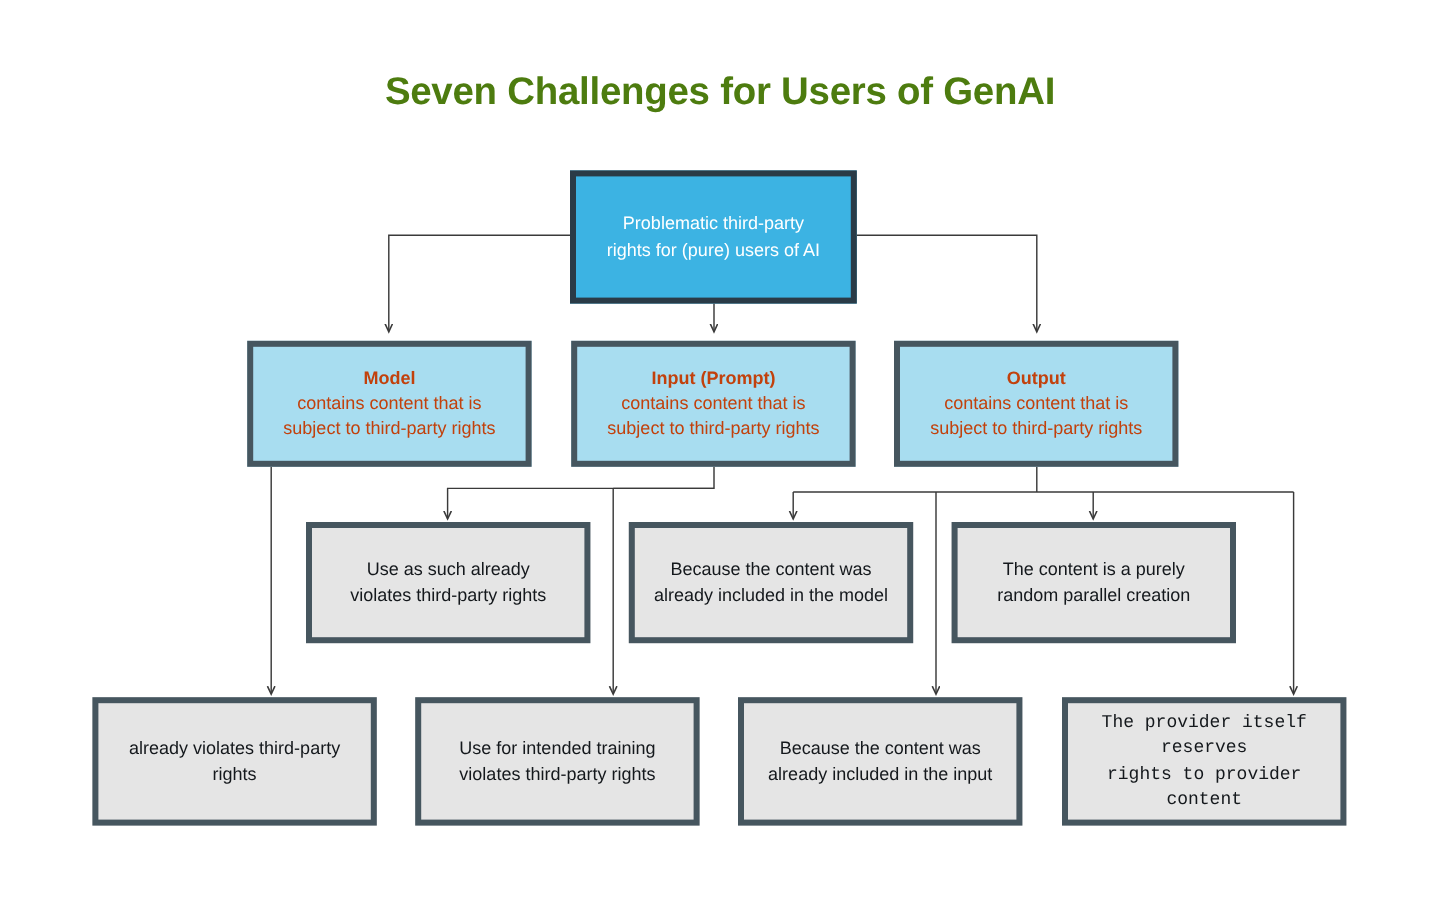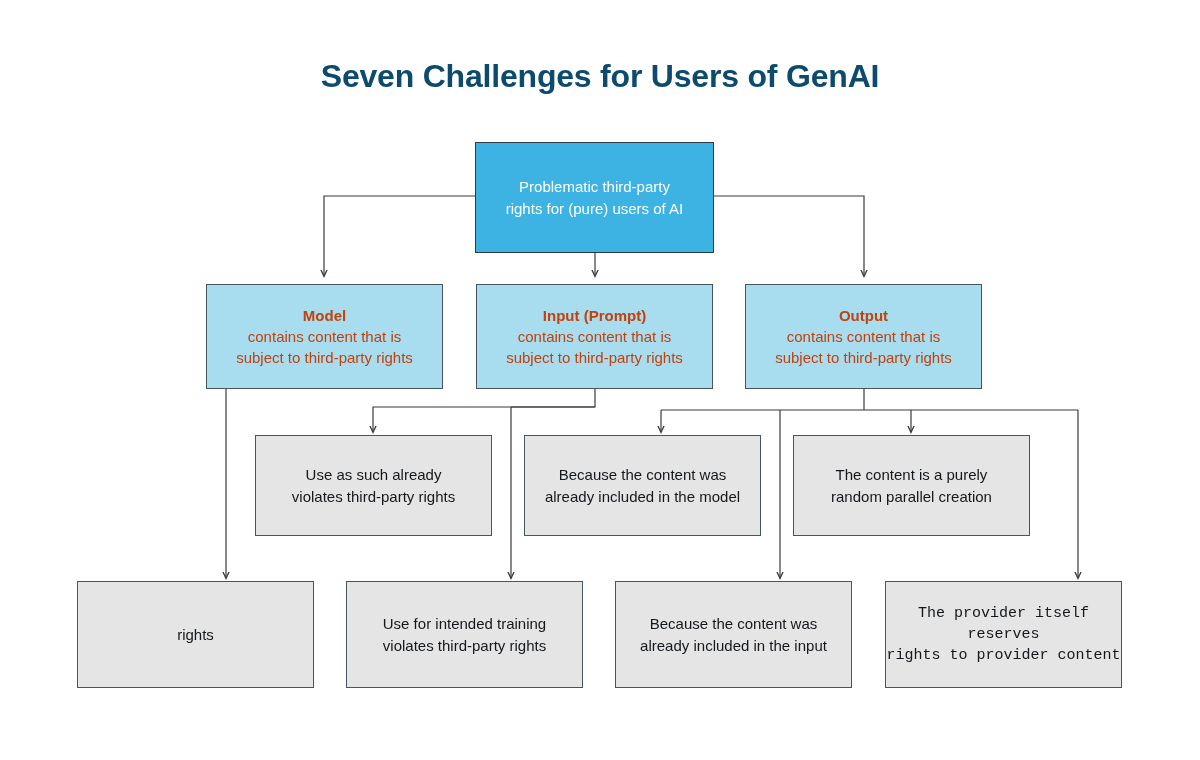--- a/index.html
+++ b/index.html
@@ -20,40 +20,40 @@
     overflow: hidden;
   }
   #title {
     position: absolute;
     left: 0;
     top: 58px;
     width: 1200px;
     text-align: center;
     font-size: 32px;
     font-weight: bold;
-    color: #0c4a6e;
+    color: #4d7c0f;
     letter-spacing: -0.2px;
   }
   #edges {
     position: absolute;
     left: 0;
     top: 0;
     width: 1200px;
     height: 760px;
     pointer-events: none;
   }
   .node {
     position: absolute;
     box-sizing: border-box;
     display: flex;
     flex-direction: column;
     align-items: center;
     justify-content: center;
     text-align: center;
-    border: 1px solid #4c1d95;
+    border: 5px solid #4c1d95;
     line-height: 1.42;
   }
   .node .ln {
     display: block;
     width: 100%;
   }
   .node-root {
     background: #3cb3e3;
     border-color: #2a3b47;
     color: #ffffff;
@@ -143,20 +143,21 @@
     <span class="ln">Because the content was</span>
     <span class="ln">already included in the model</span>
   </div>
 
   <div class="node node-leaf" style="left:793px; top:435px; width:237px; height:101px;">
     <span class="ln">The content is a purely</span>
     <span class="ln">random parallel creation</span>
   </div>
 
   <div class="node node-leaf" style="left:77px; top:581px; width:237px; height:107px;">
+    <span class="ln">already violates third-party</span>
     <span class="ln">rights</span>
   </div>
 
   <div class="node node-leaf" style="left:346px; top:581px; width:237px; height:107px;">
     <span class="ln">Use for intended training</span>
     <span class="ln">violates third-party rights</span>
   </div>
 
   <div class="node node-leaf" style="left:615px; top:581px; width:237px; height:107px;">
     <span class="ln">Because the content was</span>

